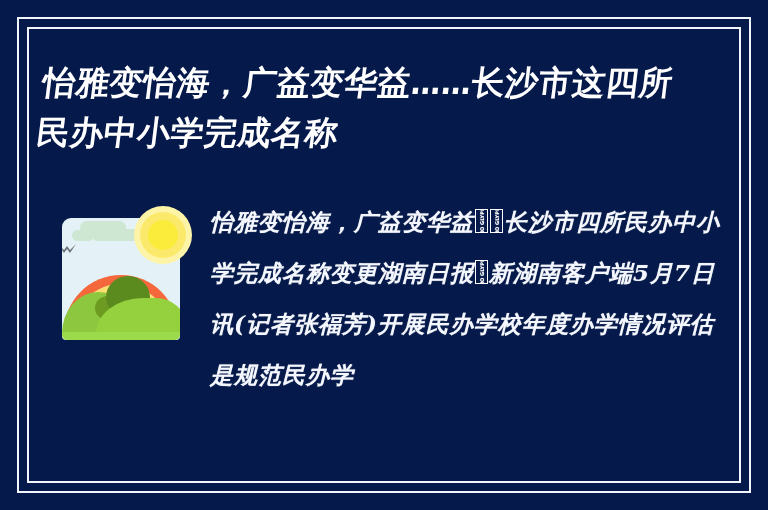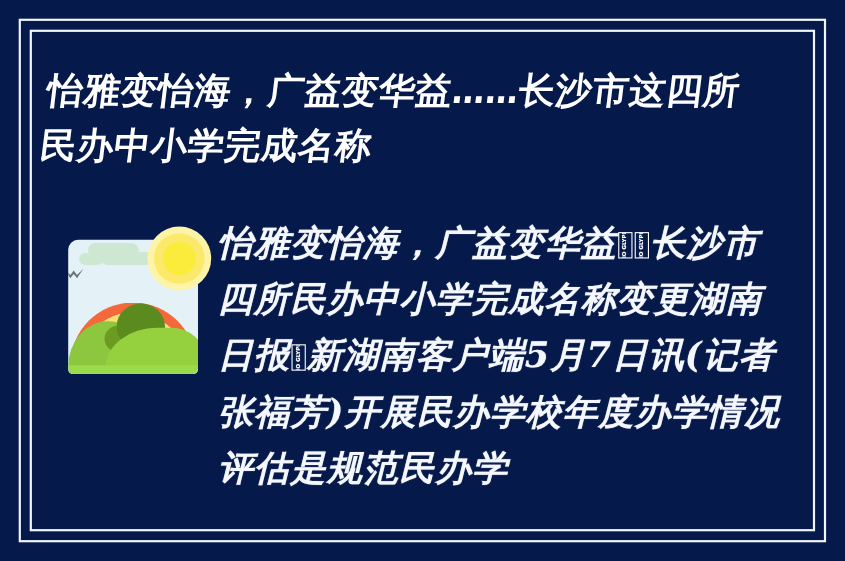--- a/index.html
+++ b/index.html
@@ -199,22 +199,23 @@
     width: 118px;
     height: 8px;
     background: #9ada4b;
     border-radius: 0 0 5px 5px;
     z-index: 4;
   }
 
   
   #body-text {
     flex: 1 1 auto;
+    margin-left: 12px;
     color: #f4f7fd;
-    font-size: 32px;
+    font-size: 23px;
     line-height: 51px;
     font-family: "DejaVu Serif", "Liberation Serif", serif;
     font-style: italic;
     font-weight: 600;
     letter-spacing: 1px;
     word-break: break-all;
     text-shadow: 0 0 1px rgba(255,255,255,0.55);
   }
   .tofu {
     display: inline-block;

